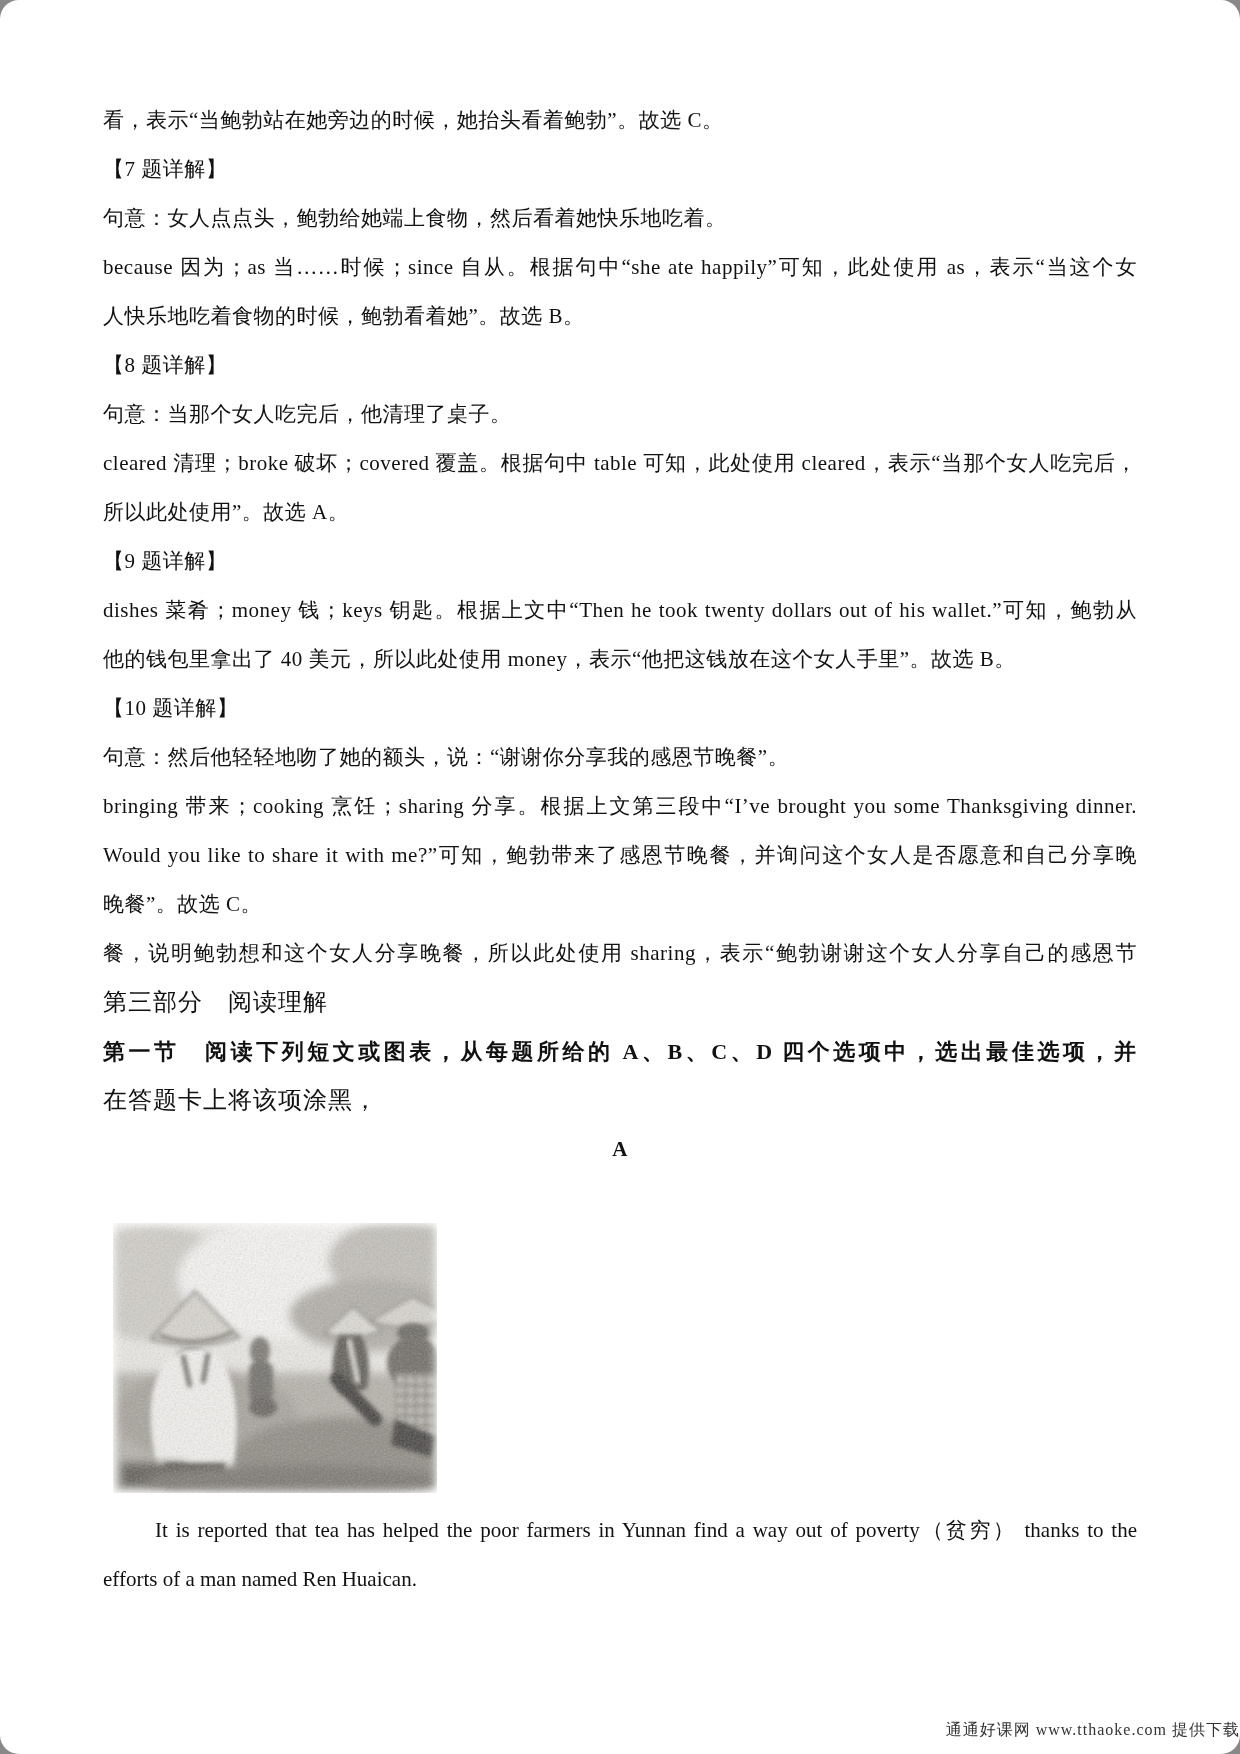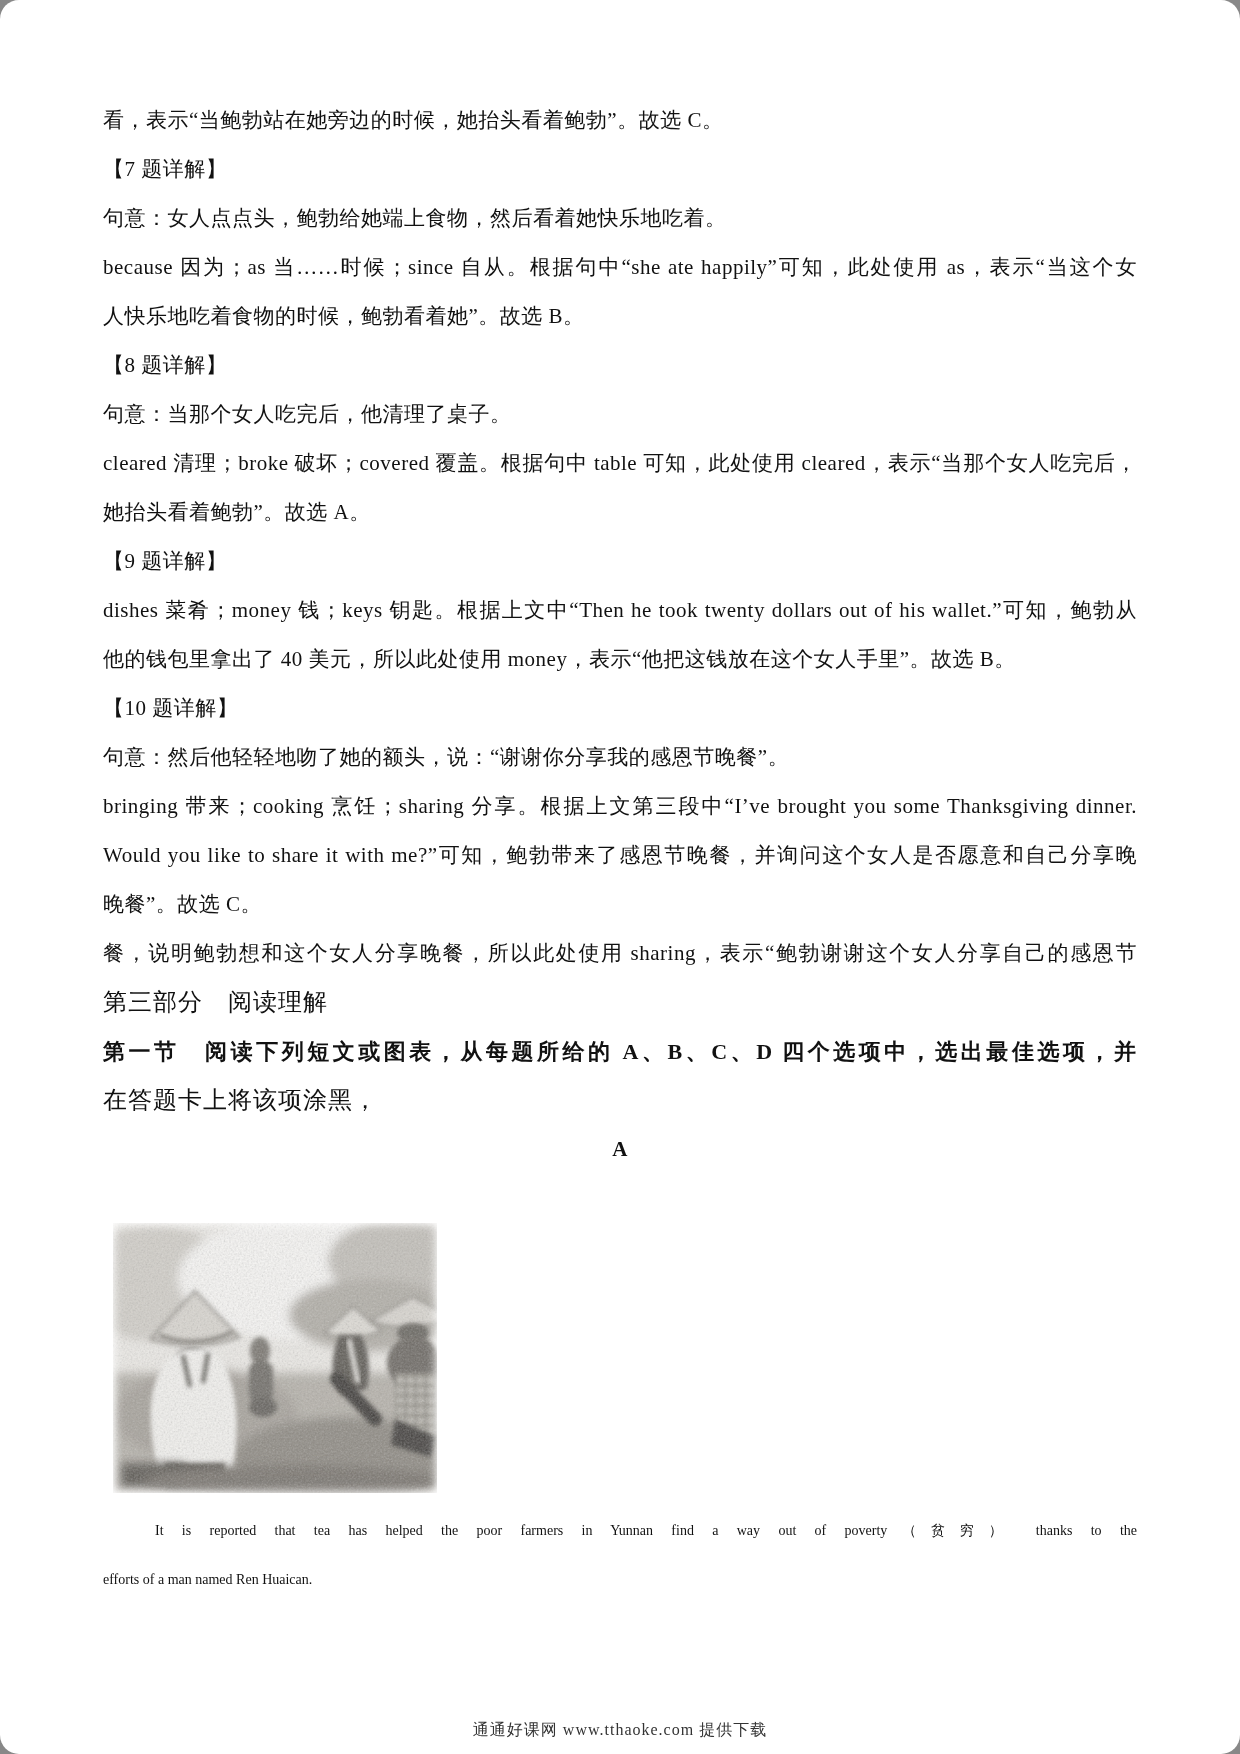--- a/index.html
+++ b/index.html
@@ -48,52 +48,52 @@
   .photo {
     position:absolute; left:113px; top:1223px;
     width:324px; height:270px; margin:0; padding:0;
   }
   .photo svg { display:block; }
   .passage {
     position:absolute; left:103px; top:1506px; width:1034px;
   }
   .pline {
     height:49px; line-height:49px;
-    font-size:14px;
+    font-size:21px;
     white-space:nowrap;
   }
   .pline.first {
     text-indent:52px;
     white-space:normal;
     text-align:justify;
     text-align-last:justify;
   }
   .footer {
     position:absolute; left:0; top:1720px; width:100%;
-    text-align:center;
+    text-align:right;
     font-size:16px;
     color:#333333;
     letter-spacing:1px;
   }
 </style>
 </head>
 <body>
 
 <div class="page">
 
   <div class="content">
     <div class="line">看，表示“当鲍勃站在她旁边的时候，她抬头看着鲍勃”。故选 C。</div>
     <div class="line">【7 题详解】</div>
     <div class="line">句意：女人点点头，鲍勃给她端上食物，然后看着她快乐地吃着。</div>
     <div class="line j">because 因为；as 当……时候；since 自从。根据句中“she ate happily”可知，此处使用 as，表示“当这个女</div>
     <div class="line">人快乐地吃着食物的时候，鲍勃看着她”。故选 B。</div>
     <div class="line">【8 题详解】</div>
     <div class="line">句意：当那个女人吃完后，他清理了桌子。</div>
     <div class="line j">cleared 清理；broke 破坏；covered 覆盖。根据句中 table 可知，此处使用 cleared，表示“当那个女人吃完后，</div>
-    <div class="line">她抬头看着鲍勃”。故选 A。</div>
+    <div class="line">所以此处使用”。故选 A。</div>
     <div class="line">【9 题详解】</div>
     <div class="line j">dishes 菜肴；money 钱；keys 钥匙。根据上文中“Then he took twenty dollars out of his wallet.”可知，鲍勃从</div>
     <div class="line">他的钱包里拿出了 40 美元，所以此处使用 money，表示“他把这钱放在这个女人手里”。故选 B。</div>
     <div class="line">【10 题详解】</div>
     <div class="line">句意：然后他轻轻地吻了她的额头，说：“谢谢你分享我的感恩节晚餐”。</div>
     <div class="line j">bringing 带来；cooking 烹饪；sharing 分享。根据上文第三段中“I’ve brought you some Thanksgiving dinner.</div>
     <div class="line j">Would you like to share it with me?”可知，鲍勃带来了感恩节晚餐，并询问这个女人是否愿意和自己分享晚</div>
     <div class="line">晚餐”。故选 C。</div>
     <div class="line j">餐，说明鲍勃想和这个女人分享晚餐，所以此处使用 sharing，表示“鲍勃谢谢这个女人分享自己的感恩节</div>
     <div class="line h">第三部分　阅读理解</div>

